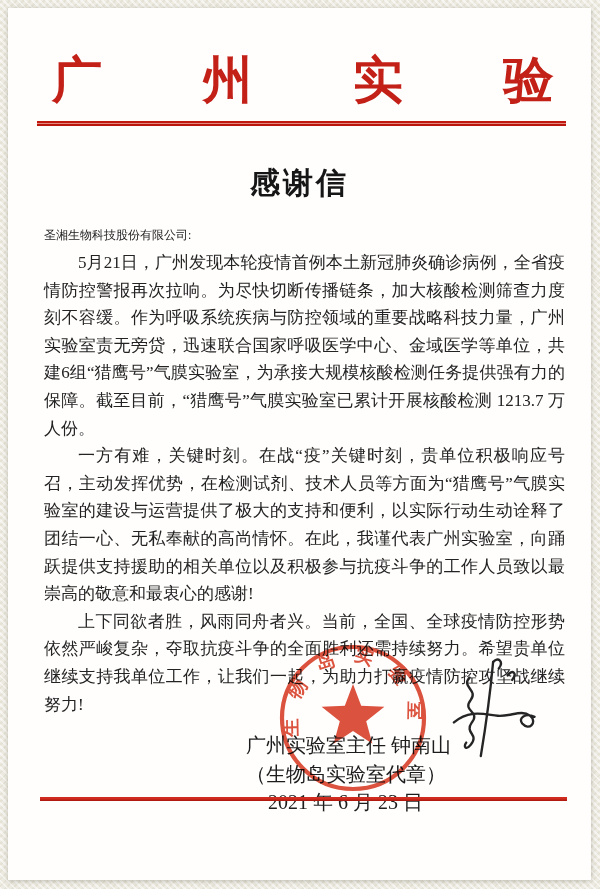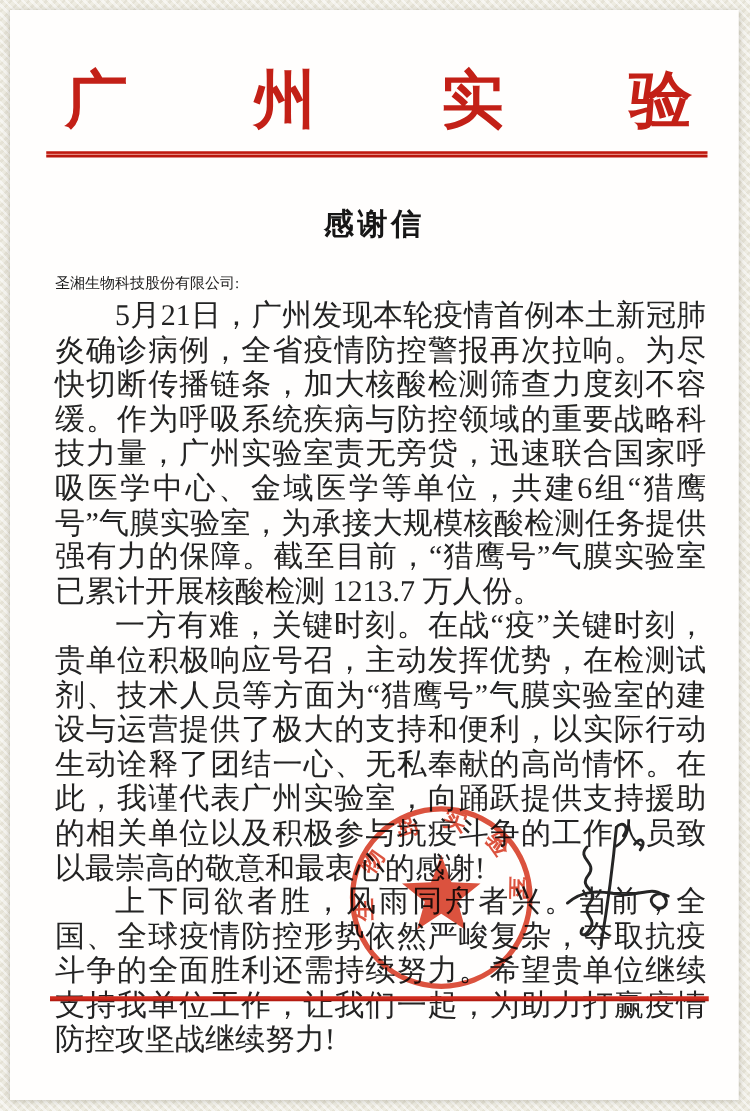--- a/index.html
+++ b/index.html
@@ -36,33 +36,33 @@
   }
   .head-rule {
     margin: 15px 25px 0 29px;
     height: 5px;
     background: linear-gradient(180deg, #c0190f 0 34%, #e5897f 44% 56%, #b9170d 66% 100%);
   }
   .letter-title {
     margin-top: 37px;
     text-align: center;
     font-weight: 700;
-    font-size: 24px;
+    font-size: 30px;
     letter-spacing: 3px;
     color: #161616;
   }
   .salutation {
     margin: 23px 27px 0 36px;
     font-weight: 400;
     font-size: 12px;
     color: #1c1c1c;
   }
   .body-text {
     margin: 5px 26px 0 36px;
-    font-size: 24px;
+    font-size: 17px;
     line-height: 27.6px;
     color: #232323;
     text-align: justify;
   }
   .body-text p { margin: 0; text-indent: 2em; }
   .signature-block {
     margin: 13px 0 0 238px;
     font-size: 20px;
     line-height: 28.5px;
     color: #1c1c1c;
@@ -107,20 +107,25 @@
     <div class="letter-title">感谢信</div>
 
     <div class="salutation">圣湘生物科技股份有限公司:</div>
 
     <div class="body-text">
       <p>5月21日，广州发现本轮疫情首例本土新冠肺炎确诊病例，全省疫情防控警报再次拉响。为尽快切断传播链条，加大核酸检测筛查力度刻不容缓。作为呼吸系统疾病与防控领域的重要战略科技力量，广州实验室责无旁贷，迅速联合国家呼吸医学中心、金域医学等单位，共建6组“猎鹰号”气膜实验室，为承接大规模核酸检测任务提供强有力的保障。截至目前，“猎鹰号”气膜实验室已累计开展核酸检测 1213.7 万人份。</p>
       <p>一方有难，关键时刻。在战“疫”关键时刻，贵单位积极响应号召，主动发挥优势，在检测试剂、技术人员等方面为“猎鹰号”气膜实验室的建设与运营提供了极大的支持和便利，以实际行动生动诠释了团结一心、无私奉献的高尚情怀。在此，我谨代表广州实验室，向踊跃提供支持援助的相关单位以及积极参与抗疫斗争的工作人员致以最崇高的敬意和最衷心的感谢!</p>
       <p>上下同欲者胜，风雨同舟者兴。当前，全国、全球疫情防控形势依然严峻复杂，夺取抗疫斗争的全面胜利还需持续努力。希望贵单位继续支持我单位工作，让我们一起，为助力打赢疫情防控攻坚战继续努力!</p>
     </div>
 
+    <div class="signature-block">
+      <div class="signer-line">广州实验室主任 钟南山</div>
+      <div class="stamp-note-line">（生物岛实验室代章）</div>
+      <div class="date-line">2021 年 6 月 23 日</div>
+    </div>
 
     <svg class="seal-svg" viewBox="-79 -79 158 158">
       <circle cx="0" cy="0" r="71" fill="none" stroke="#d9452f" stroke-width="4.2"></circle>
       <polygon fill="#d9452f" points="0,-33 8.2,-11.2 31.4,-10.2 13.2,4.3 19.4,26.7 0,13.9 -19.4,26.7 -13.2,4.3 -31.4,-10.2 -8.2,-11.2" transform="translate(0,-1)"></polygon>
       <defs>
         <path id="arcTop" d="M -48.5 28 A 56 56 0 1 1 48.5 28" fill="none"></path>
         <path id="arcBottom" d="M -58.2 21.2 A 62 62 0 1 0 58.2 21.2" fill="none"></path>
       </defs>
       <text font-size="18.5" font-weight="700" fill="#d9452f" letter-spacing="17" font-family="&quot;Liberation Serif&quot;, serif">
         <textPath href="#arcTop" startOffset="50%" text-anchor="middle">生物岛实验室</textPath>

